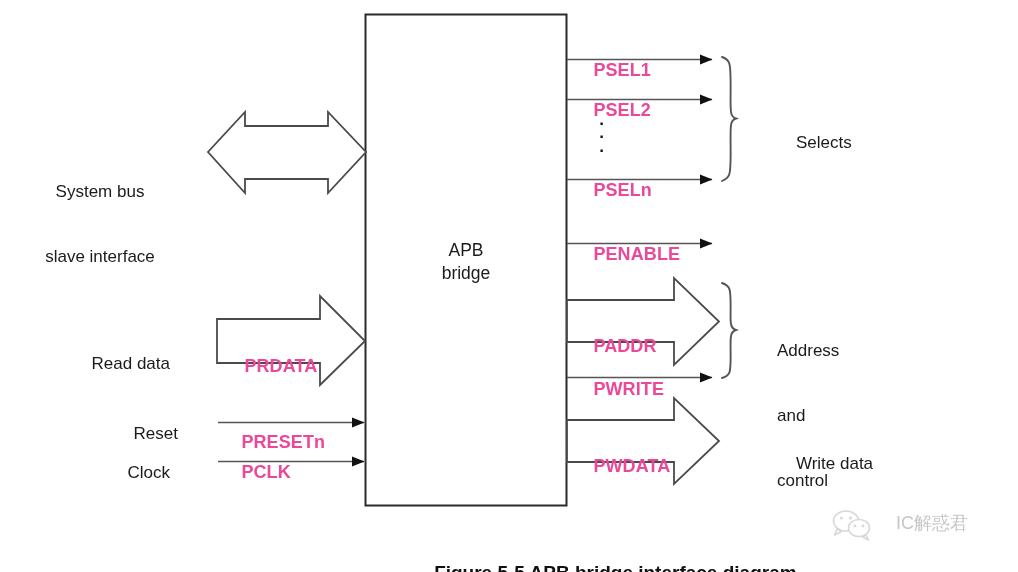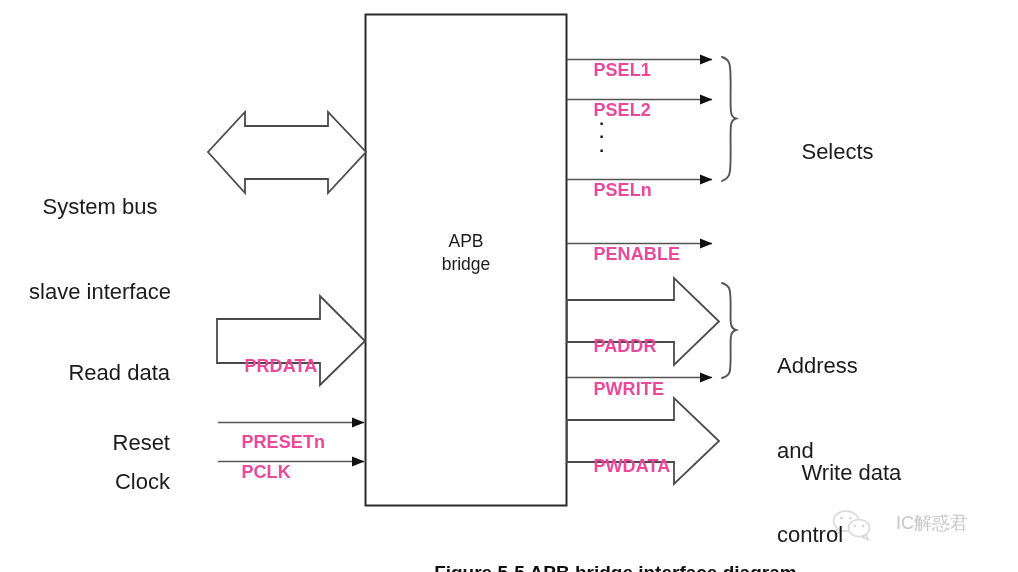--- a/index.html
+++ b/index.html
@@ -26,21 +26,21 @@
     width: 1018px;
     height: 572px;
   }
   .lbl {
     position: absolute;
     white-space: pre;
     line-height: 1.28;
   }
   
   .desc {
-    font-size: 22px;
+    font-size: 17px;
     font-weight: 400;
     color: #1b1b1b;
   }
   .desc.right { text-align: right; }
   .desc.center { text-align: center; }
   
   .sig {
     font-size: 18px;
     font-weight: 700;
     color: #ec4899;
@@ -168,35 +168,35 @@
       <path d="M 4 19 L 1.5 25 L 8.5 21.5 Z" fill="none" stroke="#cccccc" stroke-width="1.6" stroke-linejoin="round"></path>
       <circle cx="8.5" cy="8" r="1.5" fill="#cccccc"></circle>
       <circle cx="17.5" cy="8" r="1.5" fill="#cccccc"></circle>
       <ellipse cx="26" cy="18" rx="10.5" ry="8.5" fill="#ffffff" stroke="#cccccc" stroke-width="1.6"></ellipse>
       <path d="M 33 25 L 35.5 30 L 29.5 27 Z" fill="#ffffff" stroke="#cccccc" stroke-width="1.6" stroke-linejoin="round"></path>
       <circle cx="22" cy="16" r="1.4" fill="#cccccc"></circle>
       <circle cx="30" cy="16" r="1.4" fill="#cccccc"></circle>
     </g>
   </svg>
 
-  <div id="block-label" style="left:366px; top:230px; width:200px;">
+  <div id="block-label" style="left:366px; top:239px; width:200px;">
     <div>APB</div>
     <div>bridge</div>
   </div>
 
   <div class="lbl desc center" style="left:10px; top:137px; width:180px;">
     <div>System bus</div>
     <div>slave interface</div>
   </div>
 
   <div class="lbl desc right" style="left:20px; top:331px; width:150px;">
     <span>Read data</span>
   </div>
 
-  <div class="lbl desc right" style="left:20px; top:401px; width:150px;">
+  <div class="lbl desc right" style="left:28px; top:401px; width:150px;">
     <span>Reset</span>
   </div>
 
   <div class="lbl desc right" style="left:20px; top:440px; width:150px;">
     <span>Clock</span>
   </div>
 
   <div class="lbl sig" style="left:224px; top:332px;">
     <span>PRDATA</span>
   </div>

